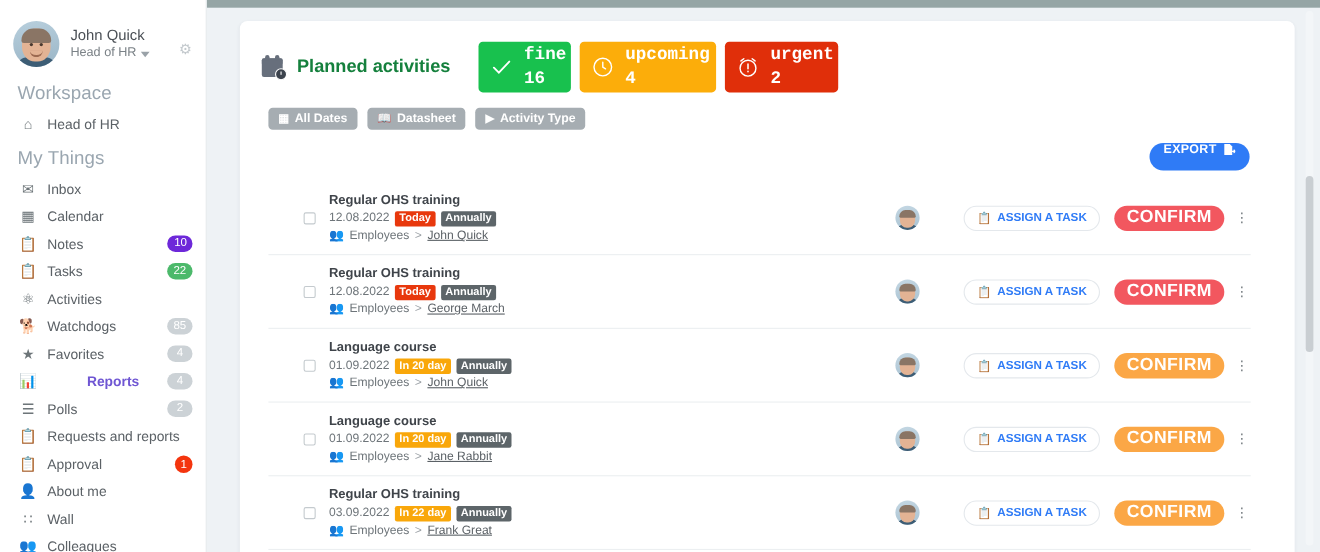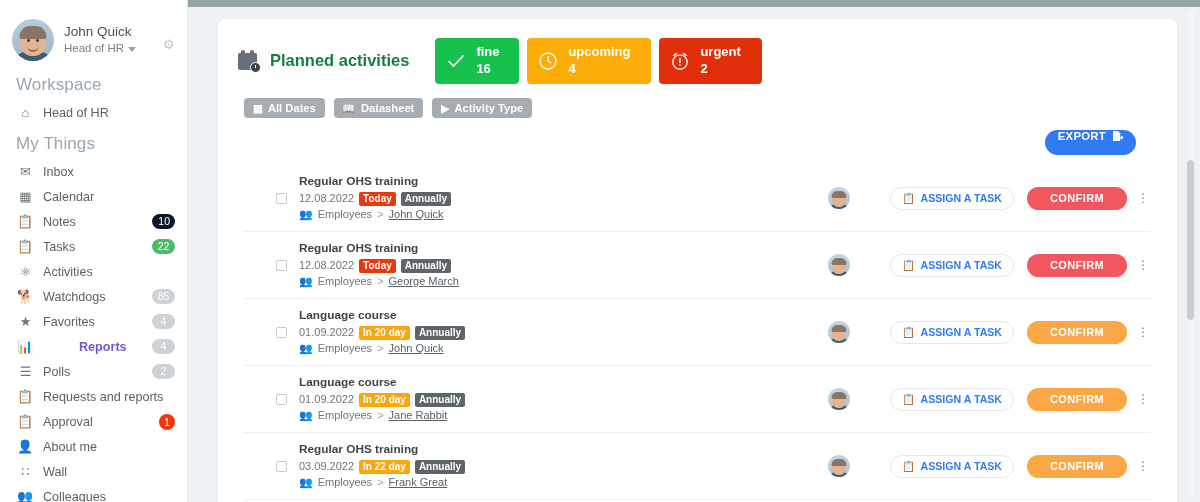--- a/index.html
+++ b/index.html
@@ -71,21 +71,21 @@
     font-size: 13px; color: #6d7579; margin-right: 8px; line-height: 1;
   }
   .nav-item .lbl { flex: 1 1 auto; white-space: nowrap; }
   .nav-item.active .lbl { color: #6f56d3; font-weight: bold; padding-left: 36px; }
   .nav-item.active .ico { color: #7b61e0; }
   .badge {
     font-size: 10.5px; color: #fff; border-radius: 9px;
     min-width: 23px; height: 15px; line-height: 15px; text-align: center;
     padding: 0 5px; font-weight: normal;
   }
-  .badge.blue { background: #0f172a; text-align: right; }
+  .badge.blue { background: #6d28d9; text-align: right; }
   .badge.green { background: #4cb96b; }
   .badge.grey { background: #ccd2d6; }
   .badge.red { background: #f4350e; min-width: 16px; border-radius: 50%; padding:0; width:16px; height:16px; line-height:16px;}
 
   
   .pane {
     flex: 1 1 auto; height: 502px; background: #eef2f5;
     position: relative; overflow: hidden;
   }
   .topbar {
@@ -113,42 +113,42 @@
 
   .stats { display: flex; gap: 8px; margin-left: 26px; }
   .stat {
     width: 84px; height: 46px; border-radius: 4px;
     display: flex; align-items: center; color: #fff; padding-left: 10px; gap: 9px;
   }
   .stat.green { background: #18c14e; }
   .stat.orange { background: #fcad0a; }
   .stat.red { background: #e02f0a; align-items: center; }
   .stat .s-ico { width: 22px; flex: 0 0 22px; display:flex; align-items:center; justify-content:center; }
-  .stat .s-txt { line-height: 1.28; font-size: 13px; font-weight: bold; }
+  .stat .s-txt { line-height: 1.28; font-size: 16px; font-weight: bold; font-family: Liberation Mono, monospace; }
 
   .filters { display: flex; gap: 9px; padding: 13px 0 0 26px; }
   .chip {
     background: #a6adb2; color: #fff; border-radius: 4px;
     height: 20px; padding: 0 9px; font-size: 11.2px; font-weight: bold;
     display: flex; align-items: center; gap: 5px;
   }
   .chip .c-ico { font-size: 10.5px; line-height: 1; }
 
   .export-row { display: flex; justify-content: flex-end; padding: 12px 41px 0 0; }
   .export-btn {
     background: #2f7bf6; color: #fff; border-radius: 14px;
     height: 25px; padding: 0 13px; font-size: 11.3px; font-weight: bold;
     display: flex; align-items: flex-start; gap: 6px; letter-spacing: .3px;
   }
 
   
   .rows { margin-top: 10px; }
   .row {
     display: flex; align-items: center;
-    height: 67px; margin: 0 26px 0 26px;
+    height: 67px; margin: 0 40px 0 26px;
     border-bottom: 1px solid #eceff1; position: relative;
   }
   .chk {
     width: 11px; height: 11px; border: 1px solid #c4cace; border-radius: 2px;
     flex: 0 0 11px; margin-left: 32px; background:#fff;
   }
   .row-main { flex: 1 1 auto; margin-left: 12px; line-height: 1.42; }
   .row-title { font-size: 11.8px; color: #3f444a; font-weight: bold; }
   .row-meta { display: flex; align-items: center; gap: 5px; font-size: 11px; color: #6e757a; margin-top:1px;}
   .tag { border-radius: 2px; color: #fff; font-size: 10px; font-weight: bold; padding: 1px 4px; line-height: 12px; }
@@ -171,21 +171,21 @@
 
   .assign-btn {
     border: 1px solid #e4e8ec; border-radius: 13px; height: 23px;
     padding: 0 11px; display: flex; align-items: center; gap: 5px;
     color: #2f7bf6; font-size: 10.6px; font-weight: bold; background: #fff;
     white-space: nowrap; flex: 0 0 auto;
   }
   .confirm-btn {
     border-radius: 13px; height: 23px; width: 100px;
     display: flex; align-items: center; justify-content: center;
-    color: #fff; font-size: 11px; font-weight: bold; letter-spacing: .4px;
+    color: #fff; font-size: 16px; font-weight: bold; letter-spacing: .4px;
     margin-left: 13px; flex: 0 0 100px;
   }
   .confirm-btn.red { background: #f2575f; }
   .confirm-btn.orange { background: #fba746; }
   .kebab {
     width: 16px; flex: 0 0 16px; text-align: center; margin-left: 8px;
     color: #6e757a; font-size: 12px; line-height: 1;
   }
 
   

